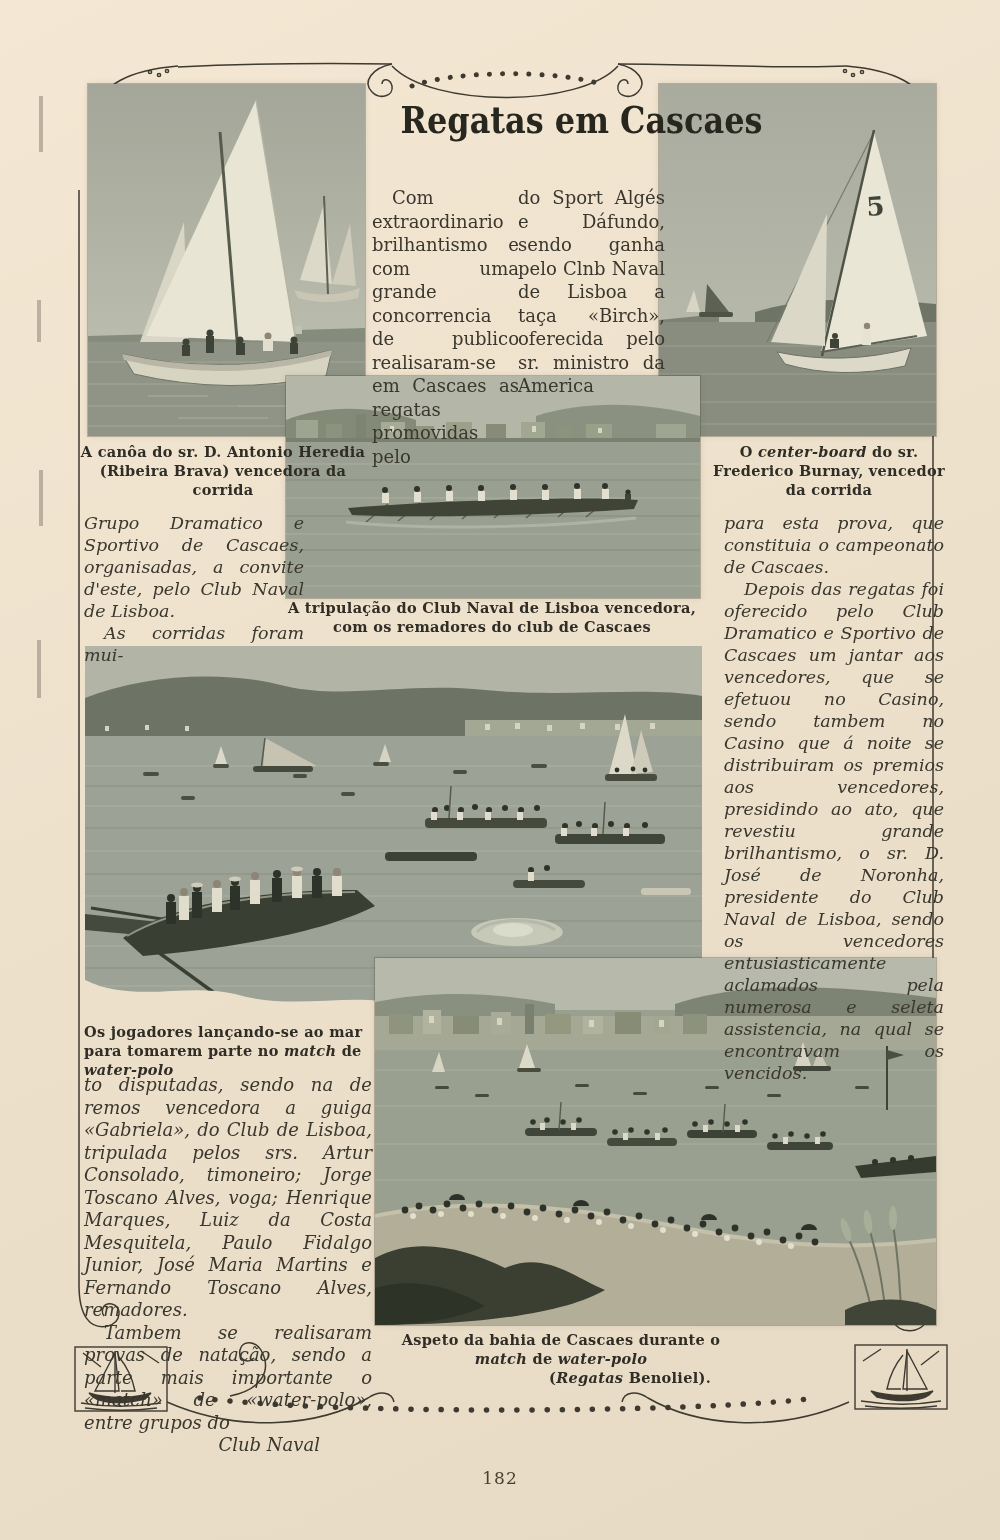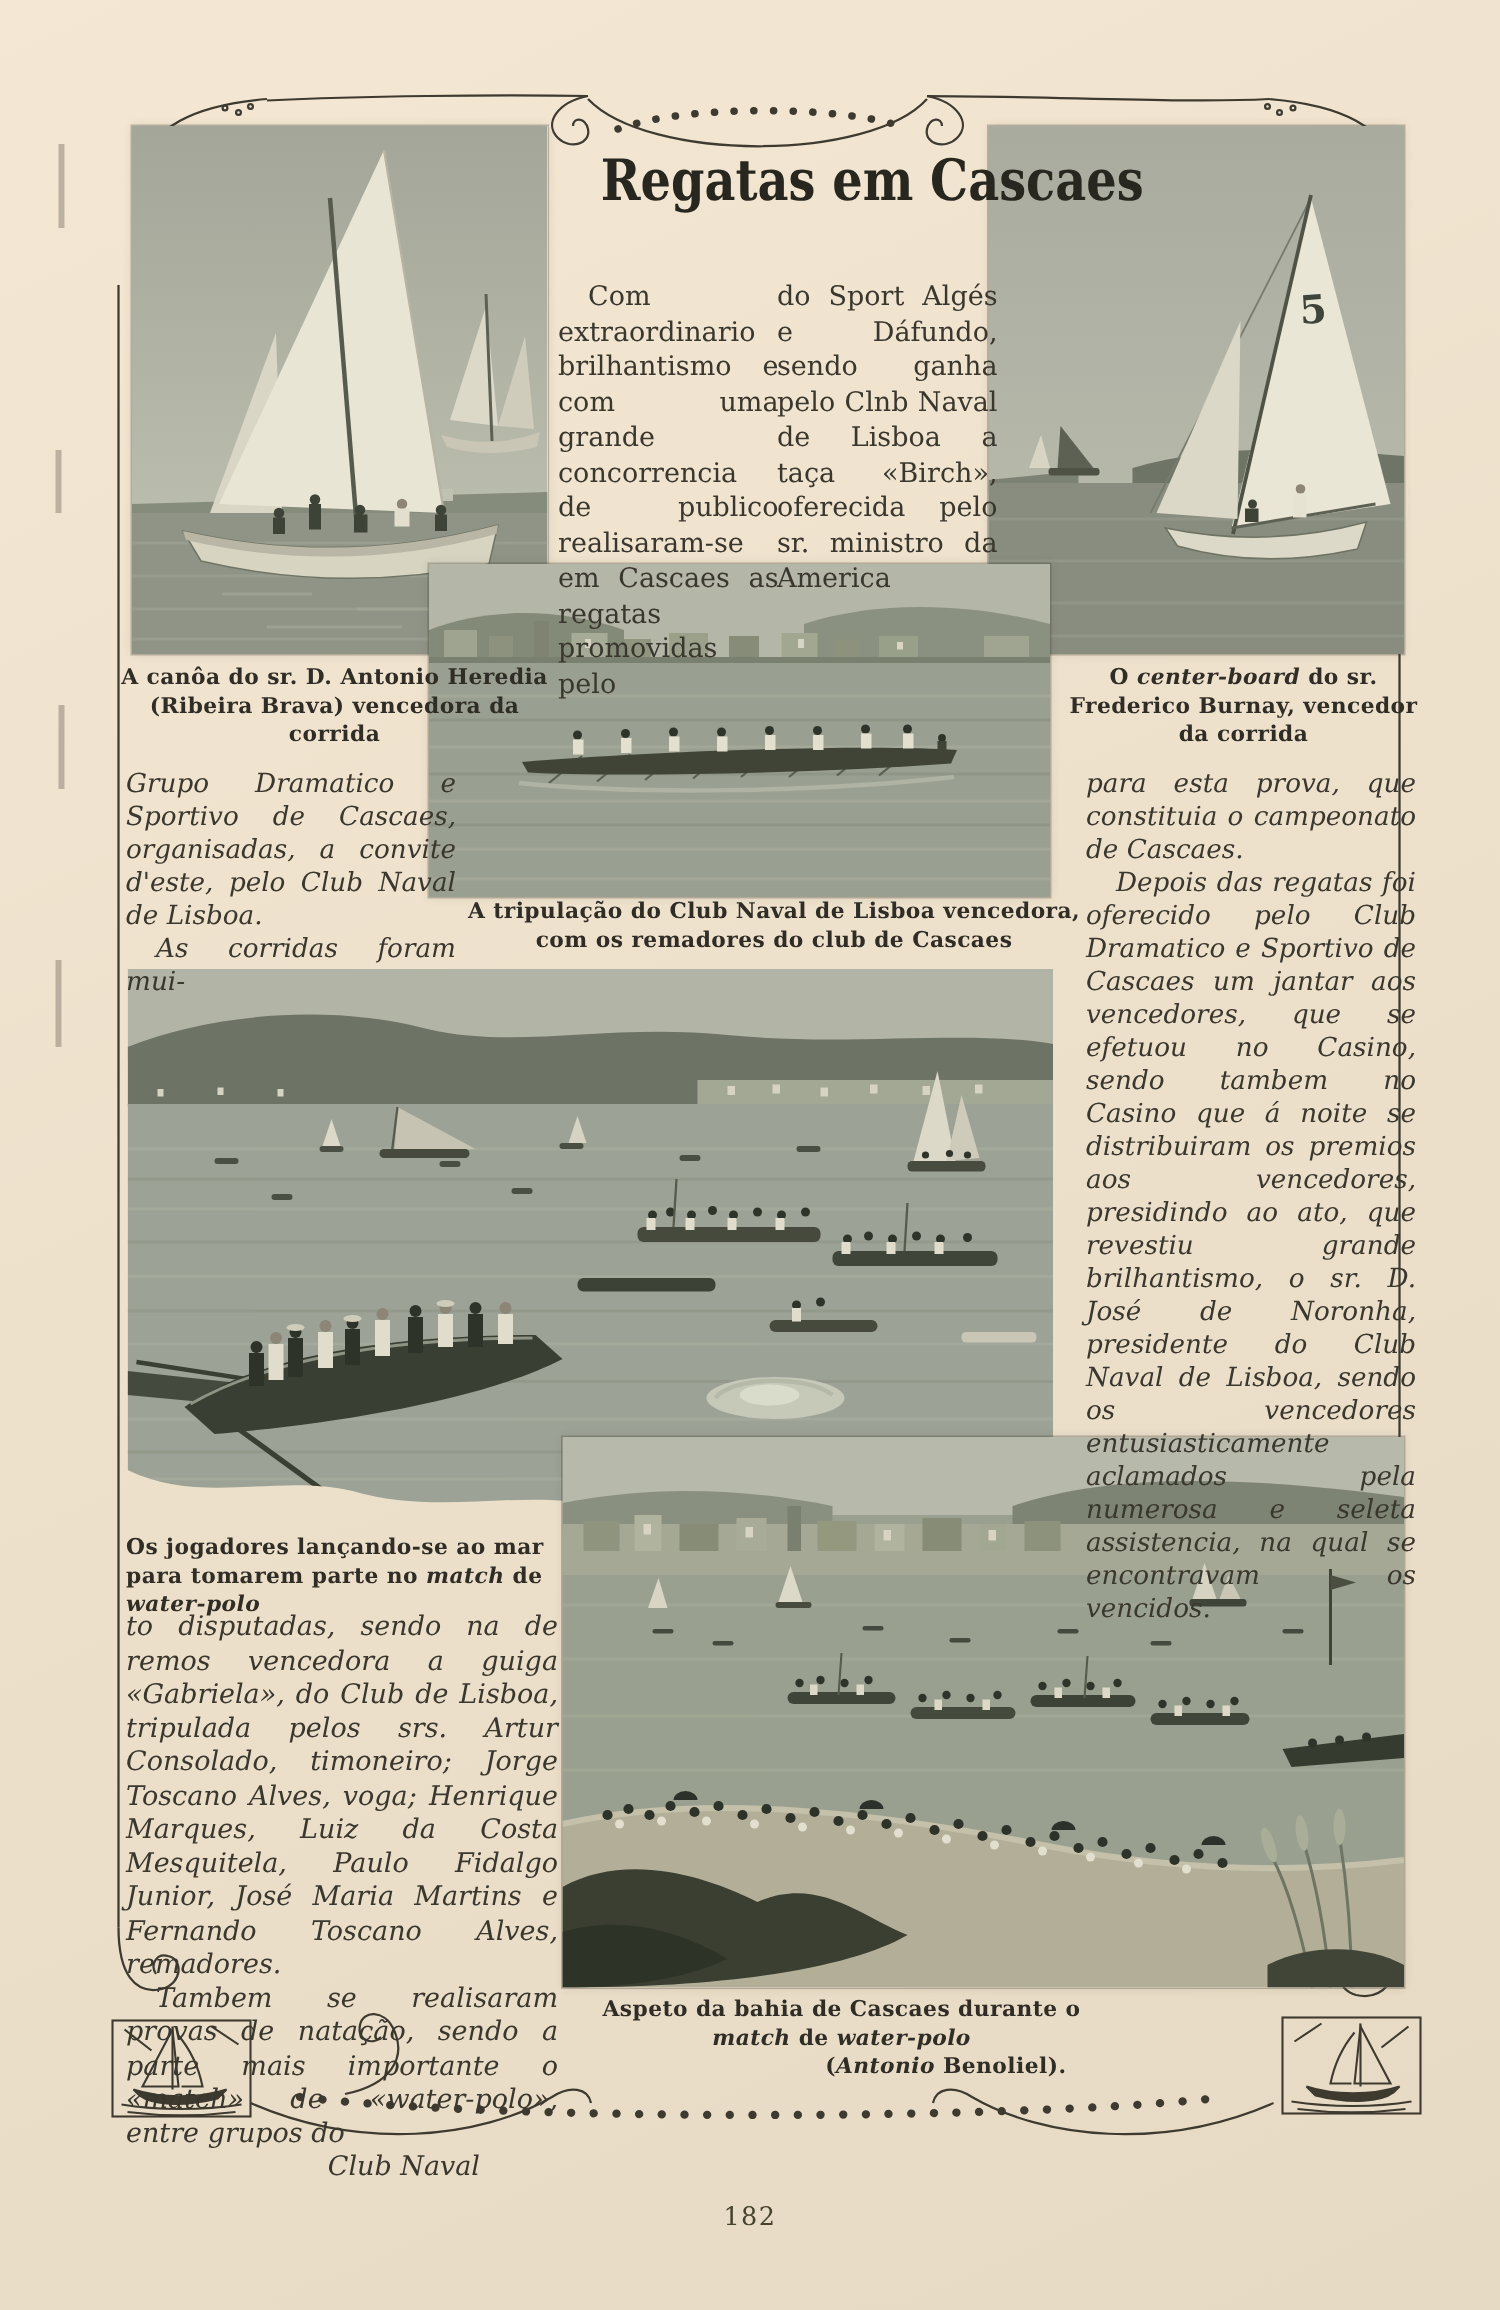--- a/index.html
+++ b/index.html
@@ -561,35 +561,35 @@
   </div>
 
   <div class="cap" style="left:710px;top:442px;width:238px;"><span>O </span><span class="it">center-board</span><span> do sr. Frederico Burnay, vencedor da corrida</span></div>
   <div class="cap" style="left:80px;top:442px;width:286px;">A canôa do sr. D. Antonio Heredia (Ribeira Brava) vencedora da corrida</div>
 
   <div class="txt" style="left:84px;top:512px;width:220px;">
     <p>Grupo Dramatico e Sportivo de Cascaes, organisadas, a convite d'este, pelo Club Naval de Lisboa.</p>
     <p class="ind">As corridas foram mui-</p>
   </div>
 
-  <div class="cap" style="left:282px;top:598px;width:420px;margin-left:24px;">A tripulação do Club Naval de Lisboa vencedora, com os remadores do club de Cascaes</div>
+  <div class="cap" style="left:282px;top:598px;width:420px;">A tripulação do Club Naval de Lisboa vencedora, com os remadores do club de Cascaes</div>
 
   <div class="txt" style="left:724px;top:512px;width:220px;">
     <p>para esta prova, que constituia o campeonato de Cascaes.</p>
     <p class="ind">Depois das regatas foi oferecido pelo Club Dramatico e Sportivo de Cascaes um jantar aos vencedores, que se efetuou no Casino, sendo tambem no Casino que á noite se distribuiram os premios aos vencedores, presidindo ao ato, que revestiu grande brilhantismo, o sr. D. José de Noronha, presidente do Club Naval de Lisboa, sendo os vencedores entusiasticamente aclamados pela numerosa e seleta assistencia, na qual se encontravam os vencidos.</p>
   </div>
 
   <div class="cap left" style="left:84px;top:1022px;width:304px;"><span>Os jogadores lançando-se ao mar para tomarem parte no </span><span class="it">match</span><span> de </span><span class="it">water-polo</span></div>
 
   <div class="txt" style="left:84px;top:1074px;width:288px;font-size:18px;line-height:22.5px;">
     <p>to disputadas, sendo na de remos vencedora a guiga «Gabriela», do Club de Lisboa, tripulada pelos srs. Artur Consolado, timoneiro; Jorge Toscano Alves, voga; Henrique Marques, Luiz da Costa Mesquitela, Paulo Fidalgo Junior, José Maria Martins e Fernando Toscano Alves, remadores.</p>
     <p class="ind">Tambem se realisaram provas de natação, sendo a parte mais importante o «match» de «water-polo», entre grupos do</p>
     <p class="tail1">Club Naval</p>
   </div>
 
   <div class="cap" style="left:385px;top:1330px;width:352px;">
     <div><span>Aspeto da bahia de Cascaes durante o </span><span class="it">match</span><span> de </span><span class="it">water-polo</span></div>
-    <div class="credit"><span>(</span><span class="it">Antonio</span><span> Benoliel).</span></div>
+    <div class="credit"><span>(</span><span class="it">Regatas</span><span> Benoliel).</span></div>
   </div>
 
   <div class="pagenum">182</div>
 
 </div>
 
 </body></html>

